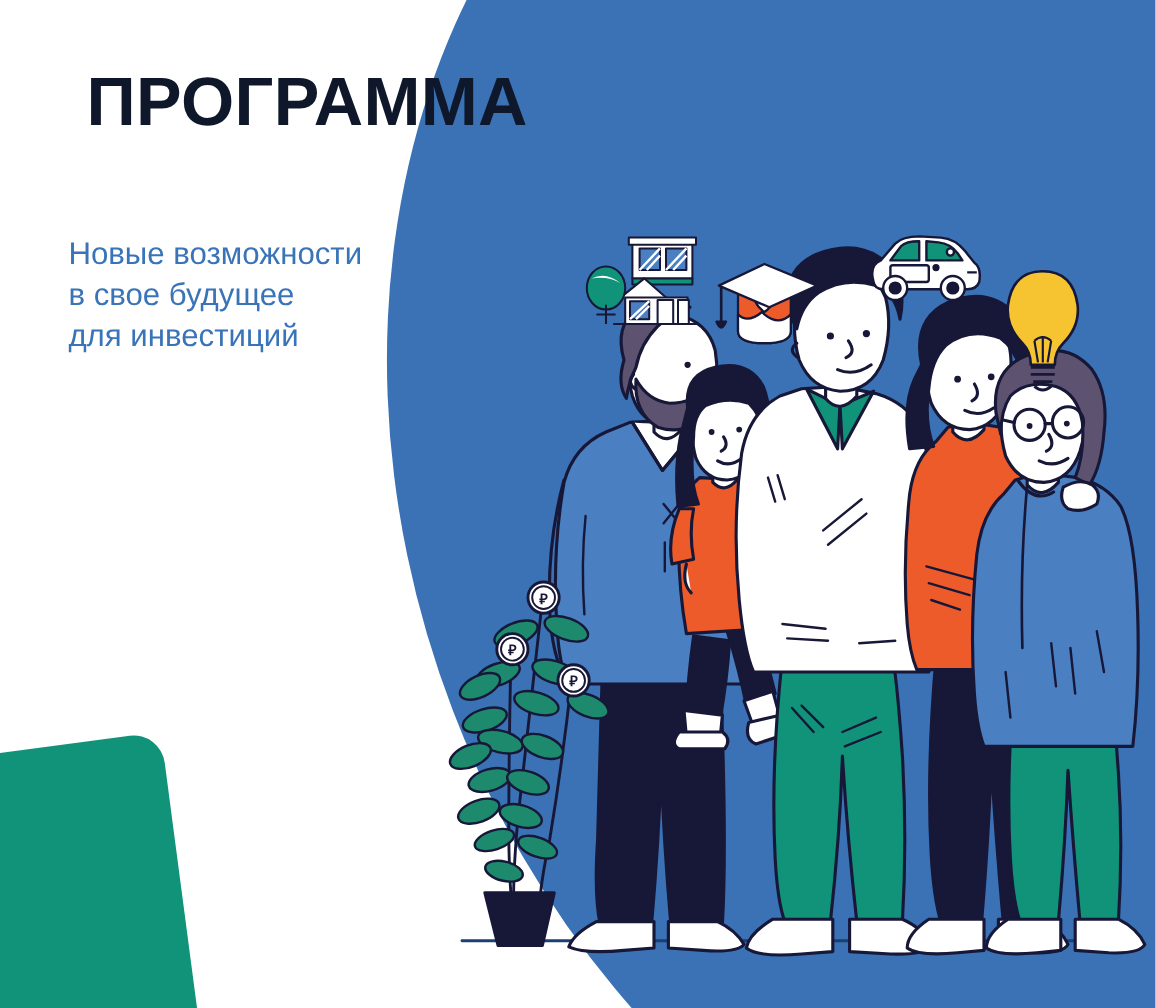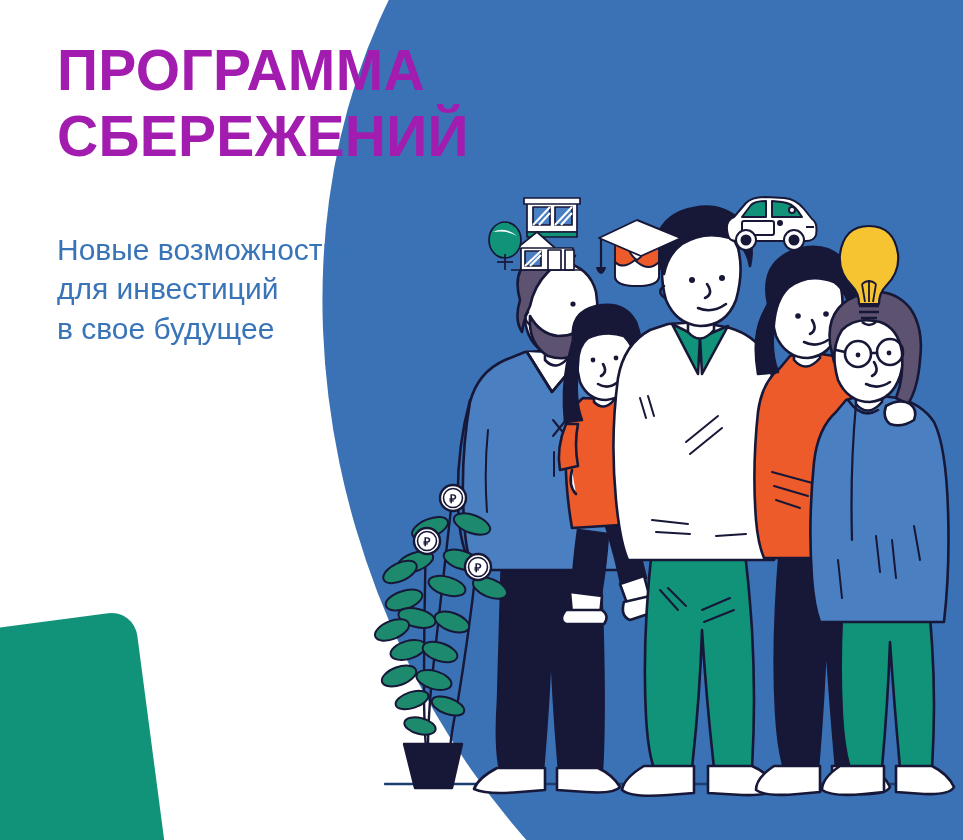--- a/index.html
+++ b/index.html
@@ -33,34 +33,34 @@
   }
 
   
   .text-col{
     position:absolute;
     left:57px;top:38px;
     width:470px;
     z-index:40;
   }
   .headline{
-    margin:0;
+    margin:15px;
     font-size:57px;
     line-height:1.155;
     font-weight:700;
     letter-spacing:0.3px;
-    color:#a21caf;
+    color:#0f172a;
     text-transform:uppercase;
     white-space:nowrap;
   }
   .headline .hl-line{display:block;}
   .subhead{
     margin:0;
     padding-top:60px;
-    font-size:30px;
+    font-size:26px;
     line-height:1.32;
     font-weight:400;
     color:#3a74b8;
   }
   .subhead .sh-line{display:block;}
 
   
   .icon{position:absolute;z-index:30;}
   .icon-house{left:487px;top:192px;}
   .icon-cap{left:585px;top:216px;}
@@ -382,24 +382,23 @@
       <path d="M30 62 Q37 56 44 62" fill="none" stroke-width="1.8"></path>
       <path d="M27 84 L47 84 M27 90 L47 90 M29 96 L45 96" fill="none" stroke-width="2.4"></path>
       <path d="M30 100 Q37 106 44 100" fill="none" stroke-width="2.4"></path>
     </g>
   </svg>
 
   <div class="text-col">
 
     <h1 class="headline">
       <span class="hl-line">ПРОГРАММА</span>
-      <span class="hl-line">СБЕРЕЖЕНИЙ</span>
     </h1>
 
     <p class="subhead">
       <span class="sh-line">Новые возможности</span>
+      <span class="sh-line">в свое будущее</span>
       <span class="sh-line">для инвестиций</span>
-      <span class="sh-line">в свое будущее</span>
     </p>
 
   </div>
 
 </div>
 
 </body></html>

